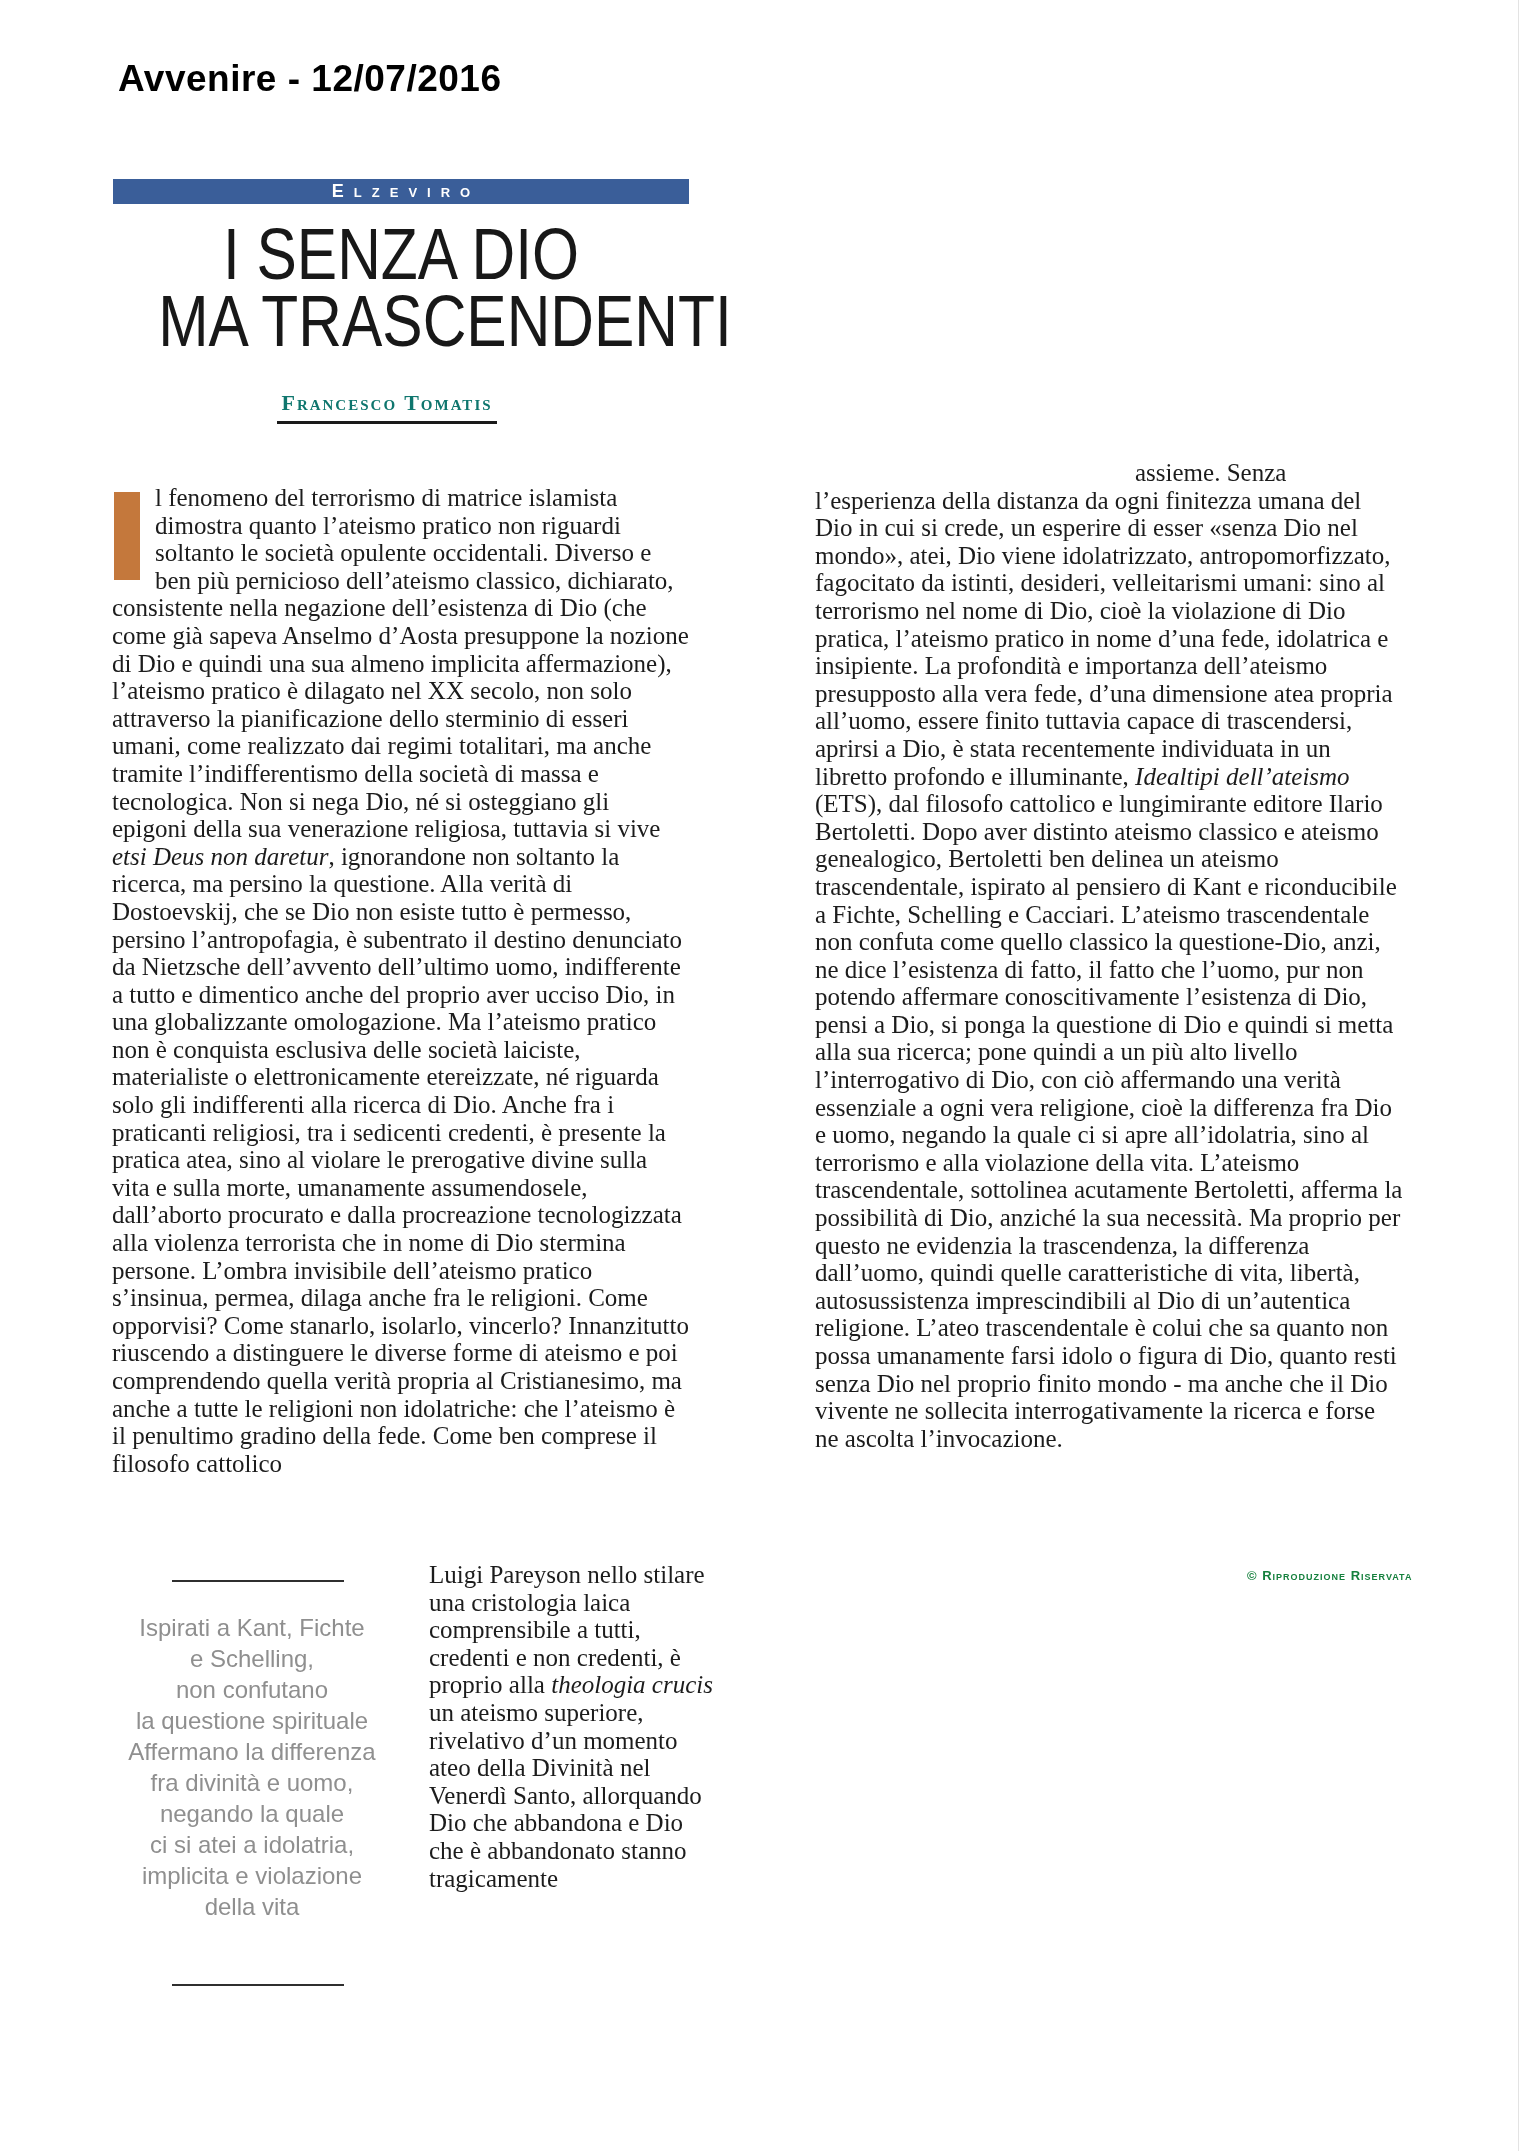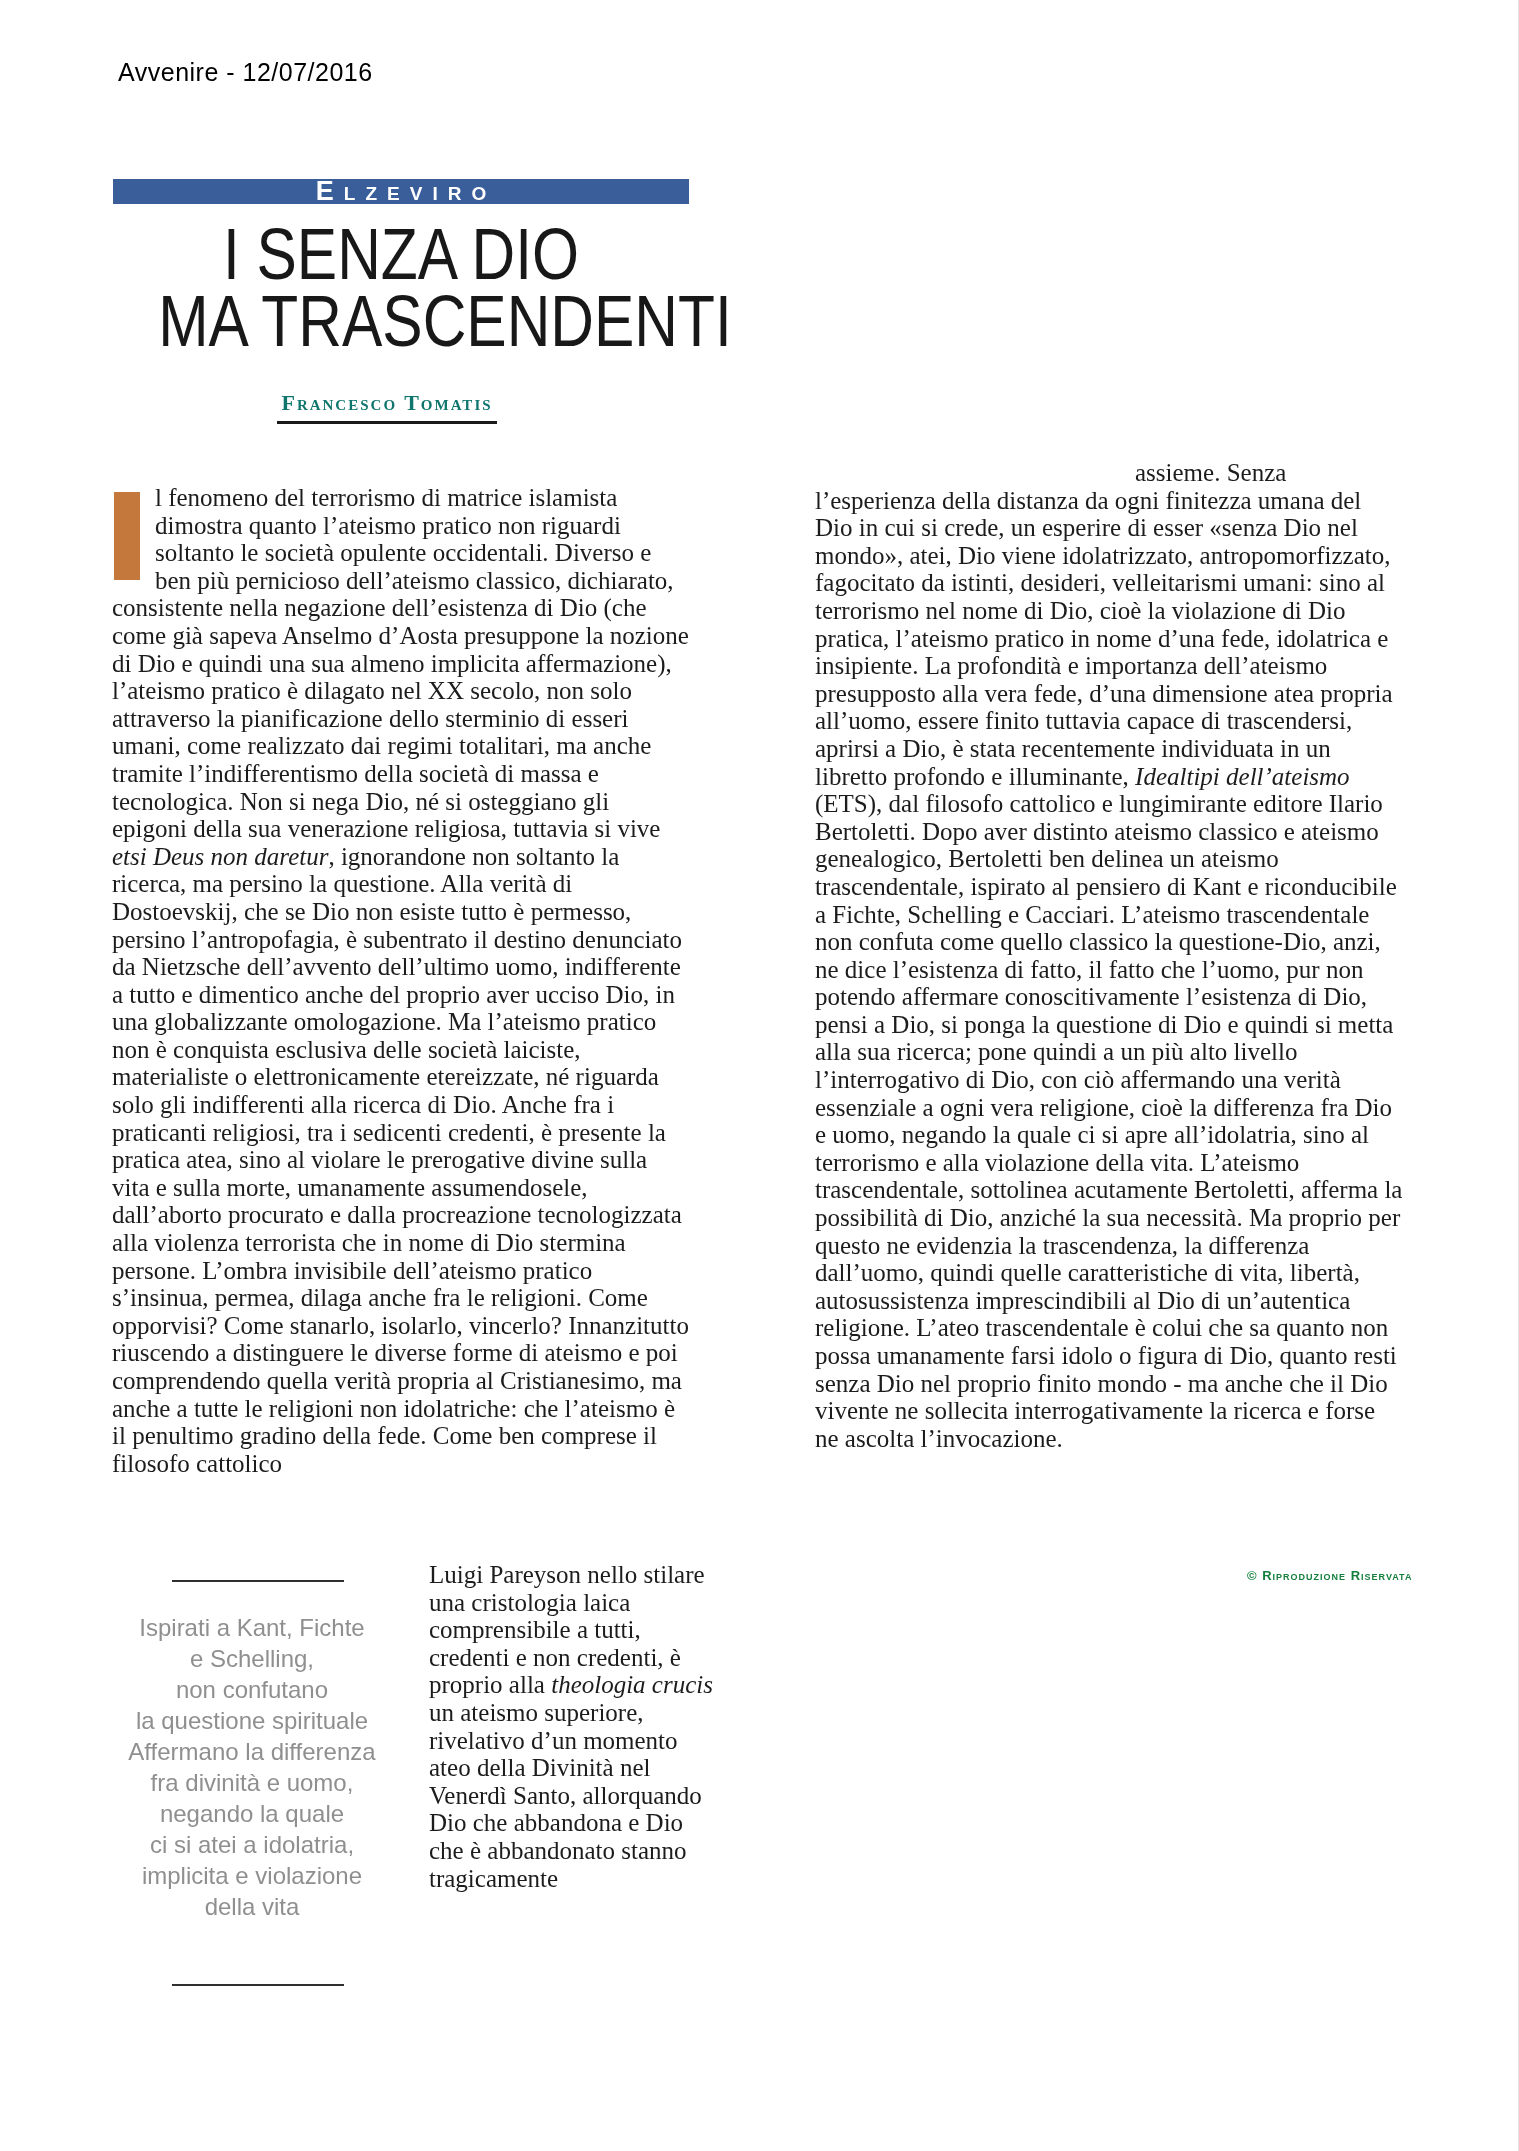--- a/index.html
+++ b/index.html
@@ -9,30 +9,30 @@
     background:#ffffff;
     font-family:"Liberation Serif","DejaVu Serif",serif;
     color:#1c1c1c;
     overflow:hidden;
     border-right:1px solid #e3e3e3;
     box-sizing:border-box;
   }
   .source-line{
     position:absolute;left:118px;top:58px;
     font-family:"Liberation Sans","DejaVu Sans",sans-serif;
-    font-weight:normal;font-size:25px;color:#000;
+    font-weight:bold;font-size:37px;color:#000;
     letter-spacing:0.5px;white-space:nowrap;
   }
   .section-banner{
     position:absolute;left:113px;top:179px;width:576px;height:25px;
     background:var(--banner-blue,#3a5e99);
     color:#ffffff;
     font-family:"Liberation Sans","DejaVu Sans",sans-serif;
     font-weight:bold;font-variant:small-caps;
-    font-size:27px;line-height:24px;
+    font-size:18px;line-height:24px;
     text-align:center;letter-spacing:10px;text-indent:10px;
   }
   .headline{
     position:absolute;left:112px;top:221px;width:578px;
     text-align:center;
     font-family:"Liberation Sans","DejaVu Sans",sans-serif;
     font-weight:200;
     font-size:72px;line-height:67px;
     color:#181818;
     transform:scaleX(0.84);transform-origin:50% 0;

